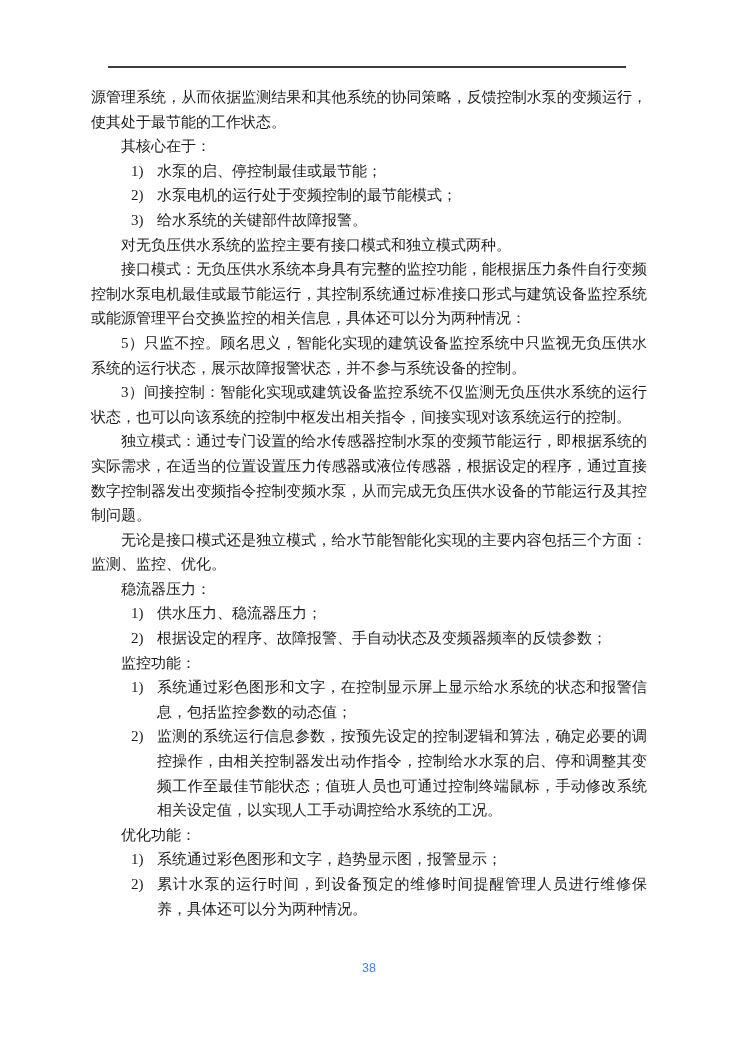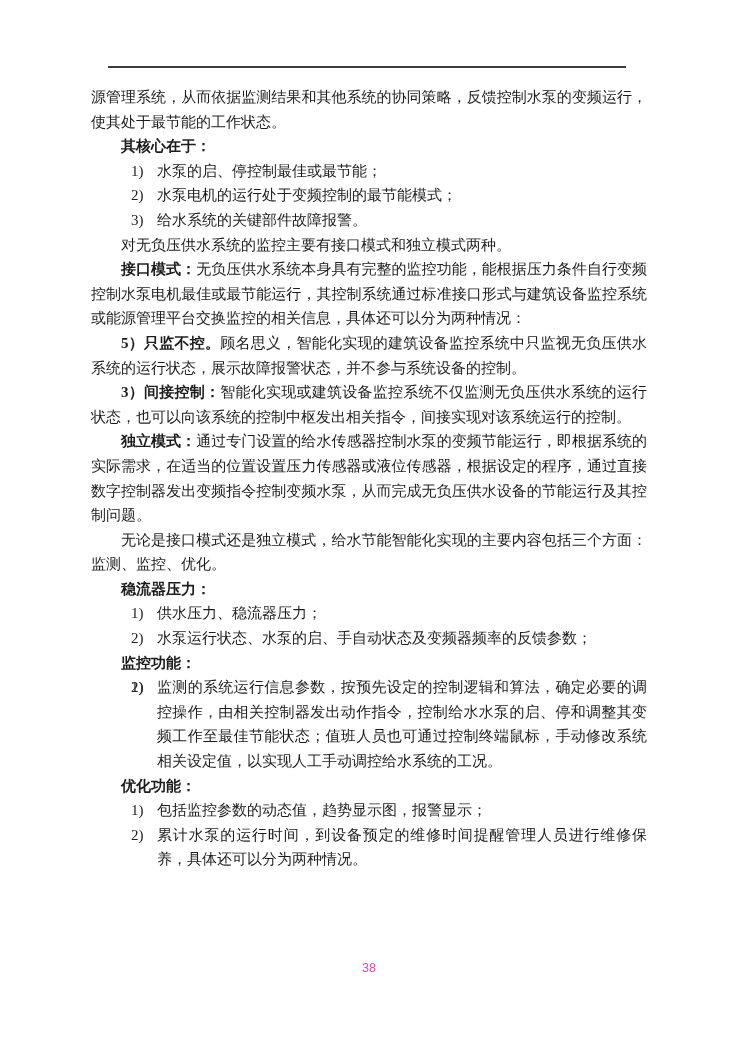--- a/index.html
+++ b/index.html
@@ -32,39 +32,39 @@
     width:556px;
     font-size:15px;
     line-height:24.6px;
     text-align:justify;
   }
   .para{
     margin:0;
     text-indent:2em;
   }
   .para.noindent{text-indent:0;}
-  .lead{font-weight:bold;}
+  .lead{font-weight:normal;}
   .li{
     position:relative;
     margin:0;
     padding-left:66px;
     text-indent:0;
   }
   .li .num{
     position:absolute;
     left:40px;top:0;
   }
   .page-number{
     position:absolute;
     top:961px;left:91px;
     width:556px;
     text-align:center;
     font-family:"Liberation Sans","DejaVu Sans",sans-serif;
     font-size:12.5px;
-    color:#ec4899;
+    color:#3b82f6;
   }
 </style>
 </head>
 <body>
 
 <div class="page">
 
   <div class="header-rule"></div>
 
   <div class="content">
@@ -88,31 +88,31 @@
     <p class="para"><strong class="lead">3）间接控制：</strong><span>智能化实现或建筑设备监控系统不仅监测无负压供水系统的运行状态，也可以向该系统的控制中枢发出相关指令，间接实现对该系统运行的控制。</span></p>
 
     <p class="para"><strong class="lead">独立模式：</strong><span>通过专门设置的给水传感器控制水泵的变频节能运行，即根据系统的实际需求，在适当的位置设置压力传感器或液位传感器，根据设定的程序，通过直接数字控制器发出变频指令控制变频水泵，从而完成无负压供水设备的节能运行及其控制问题。</span></p>
 
     <p class="para"><span>无论是接口模式还是独立模式，给水节能智能化实现的主要内容包括三个方面：监测、监控、优化。</span></p>
 
     <p class="para"><strong class="lead">稳流器压力：</strong><span></span></p>
 
     <div class="li"><span class="num">1)</span><span>供水压力、稳流器压力；</span></div>
 
-    <div class="li"><span class="num">2)</span><span>水泵运行状态、水泵的启、手自动状态及变频器频率的反馈参数；</span></div>
+    <div class="li"><span class="num">2)</span><span>根据设定的程序、故障报警、手自动状态及变频器频率的反馈参数；</span></div>
 
     <p class="para"><strong class="lead">监控功能：</strong><span></span></p>
 
-    <div class="li"><span class="num">1)</span></div>
+    <div class="li"><span class="num">1)</span><span>系统通过彩色图形和文字，在控制显示屏上显示给水系统的状态和报警信息，包括监控参数的动态值；</span></div>
 
     <div class="li"><span class="num">2)</span><span>监测的系统运行信息参数，按预先设定的控制逻辑和算法，确定必要的调控操作，由相关控制器发出动作指令，控制给水水泵的启、停和调整其变频工作至最佳节能状态；值班人员也可通过控制终端鼠标，手动修改系统相关设定值，以实现人工手动调控给水系统的工况。</span></div>
 
     <p class="para"><strong class="lead">优化功能：</strong><span></span></p>
 
-    <div class="li"><span class="num">1)</span><span>包括监控参数的动态值，趋势显示图，报警显示；</span></div>
+    <div class="li"><span class="num">1)</span><span>系统通过彩色图形和文字，趋势显示图，报警显示；</span></div>
 
     <div class="li"><span class="num">2)</span><span>累计水泵的运行时间，到设备预定的维修时间提醒管理人员进行维修保养，具体还可以分为两种情况。</span></div>
 
 
   </div>
 
   <div class="page-number">38</div>
 
 </div>
 

